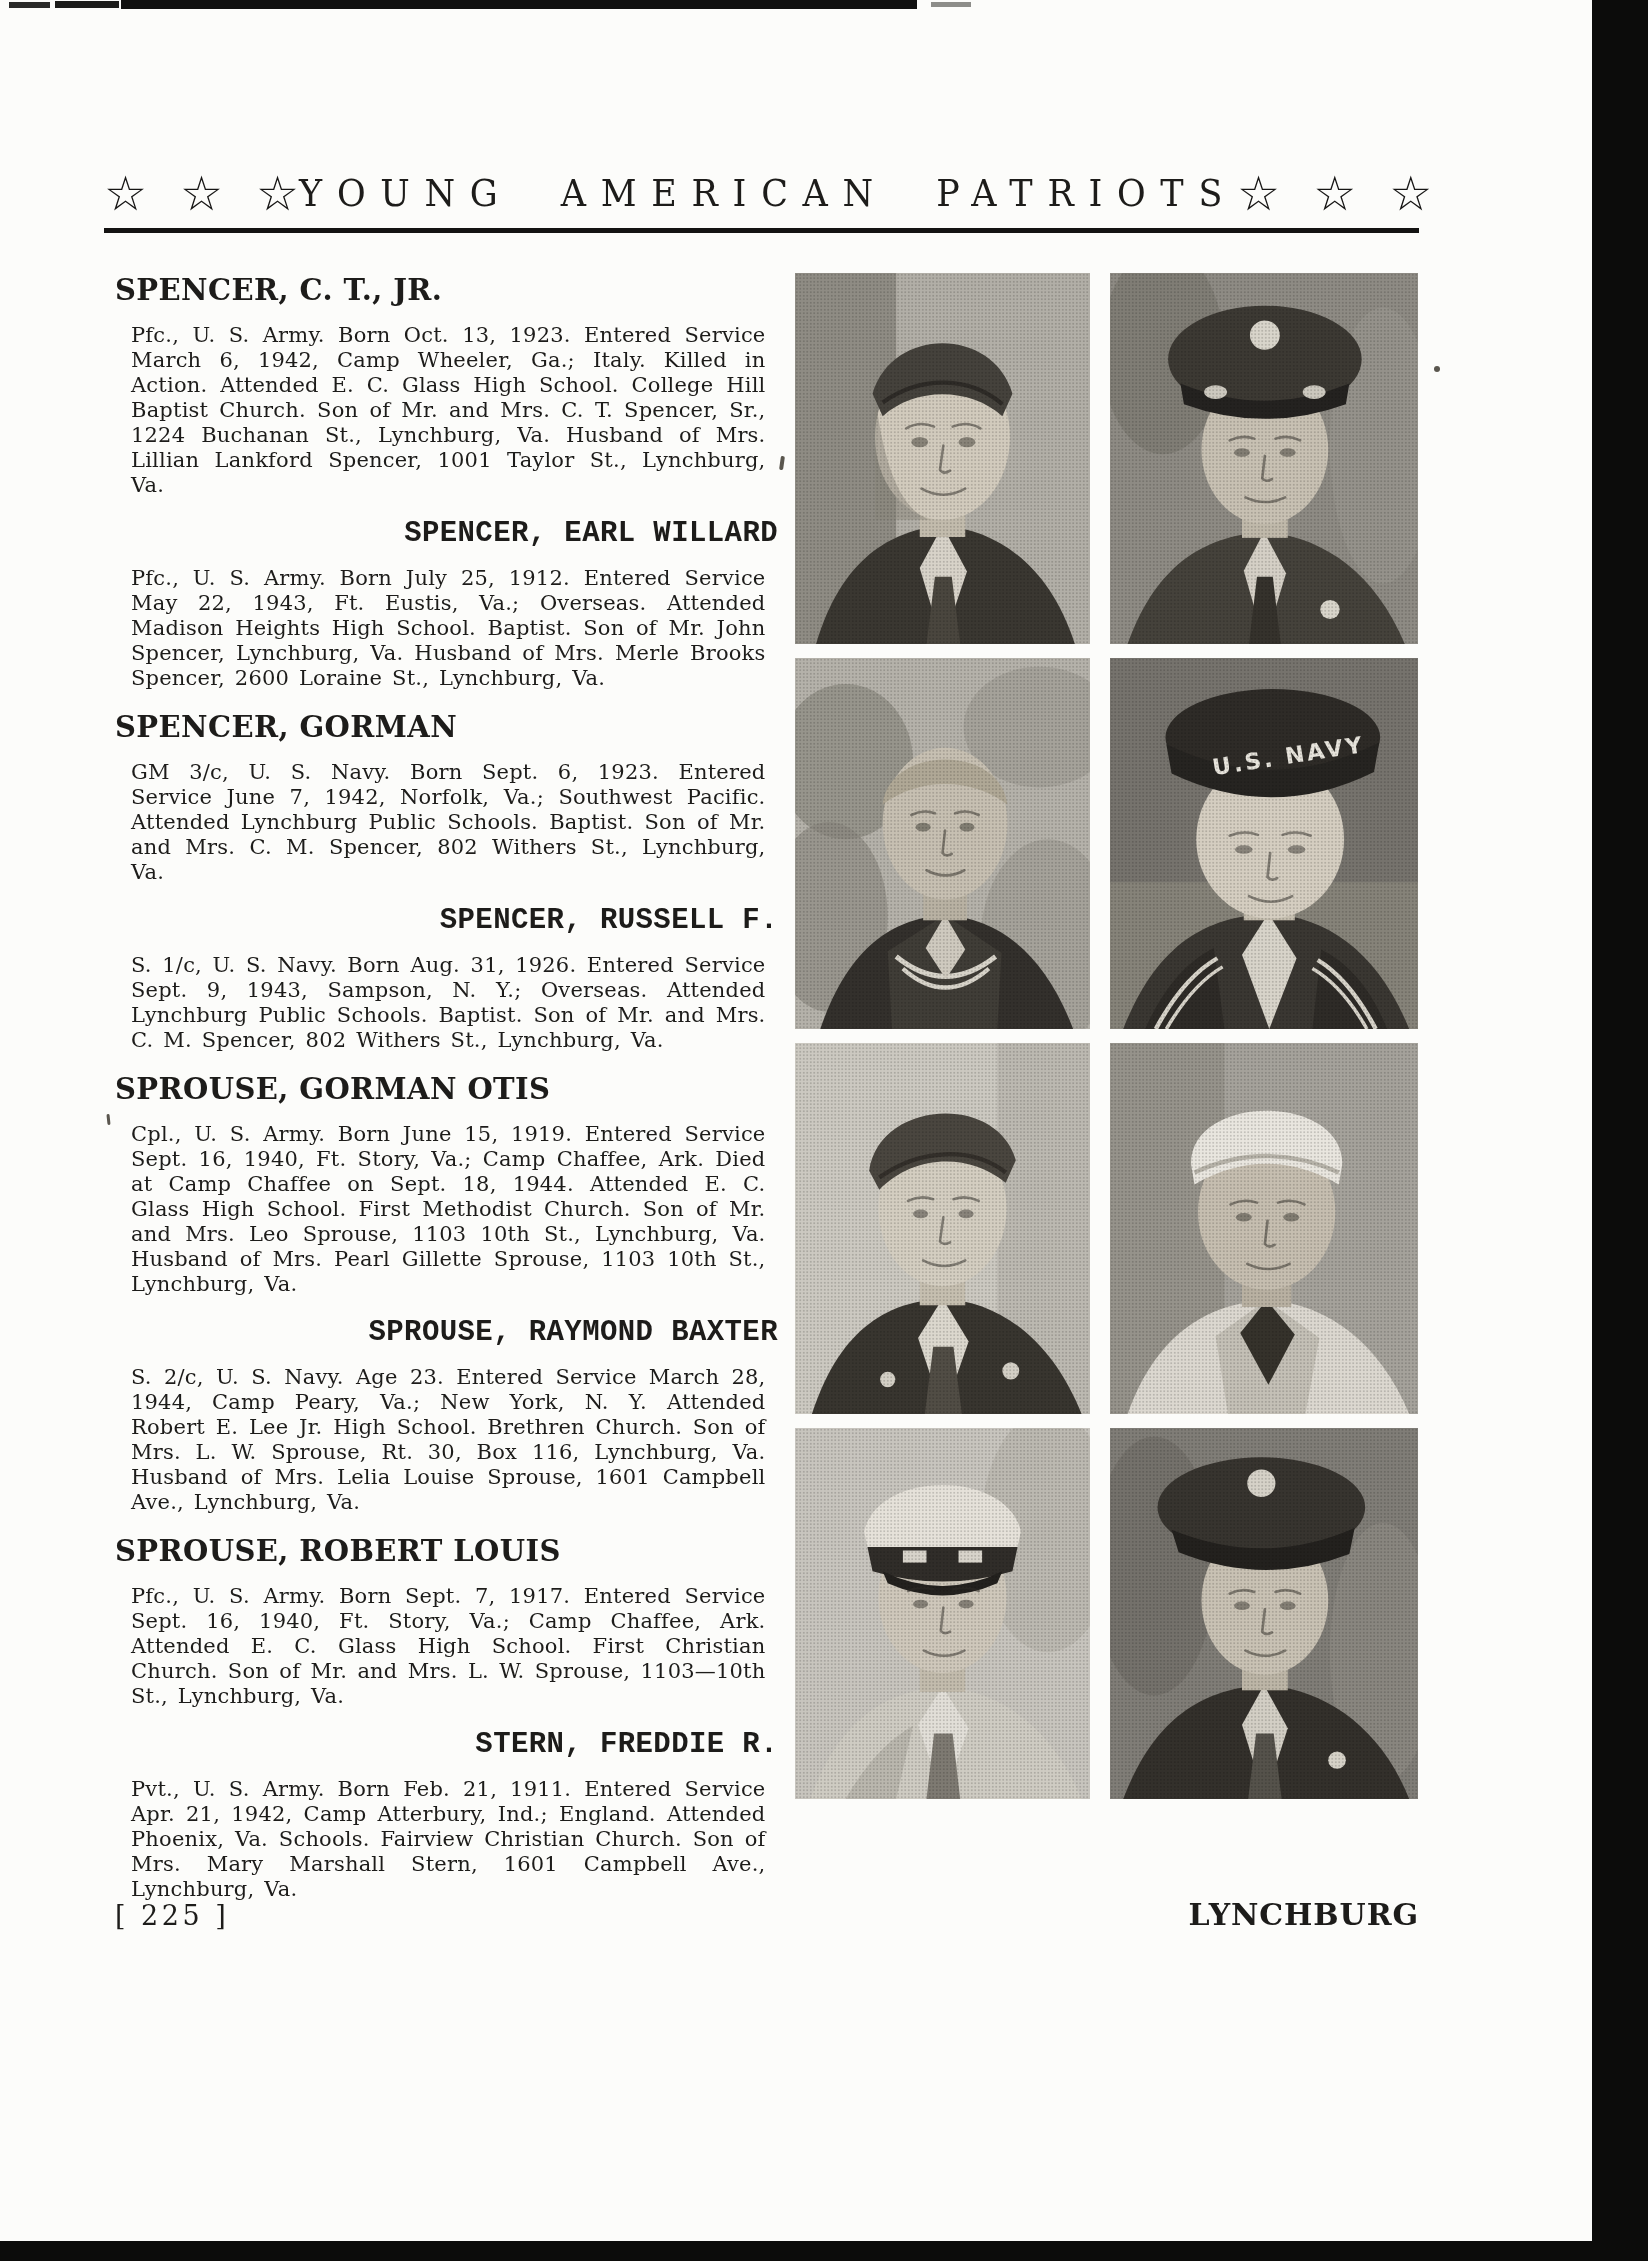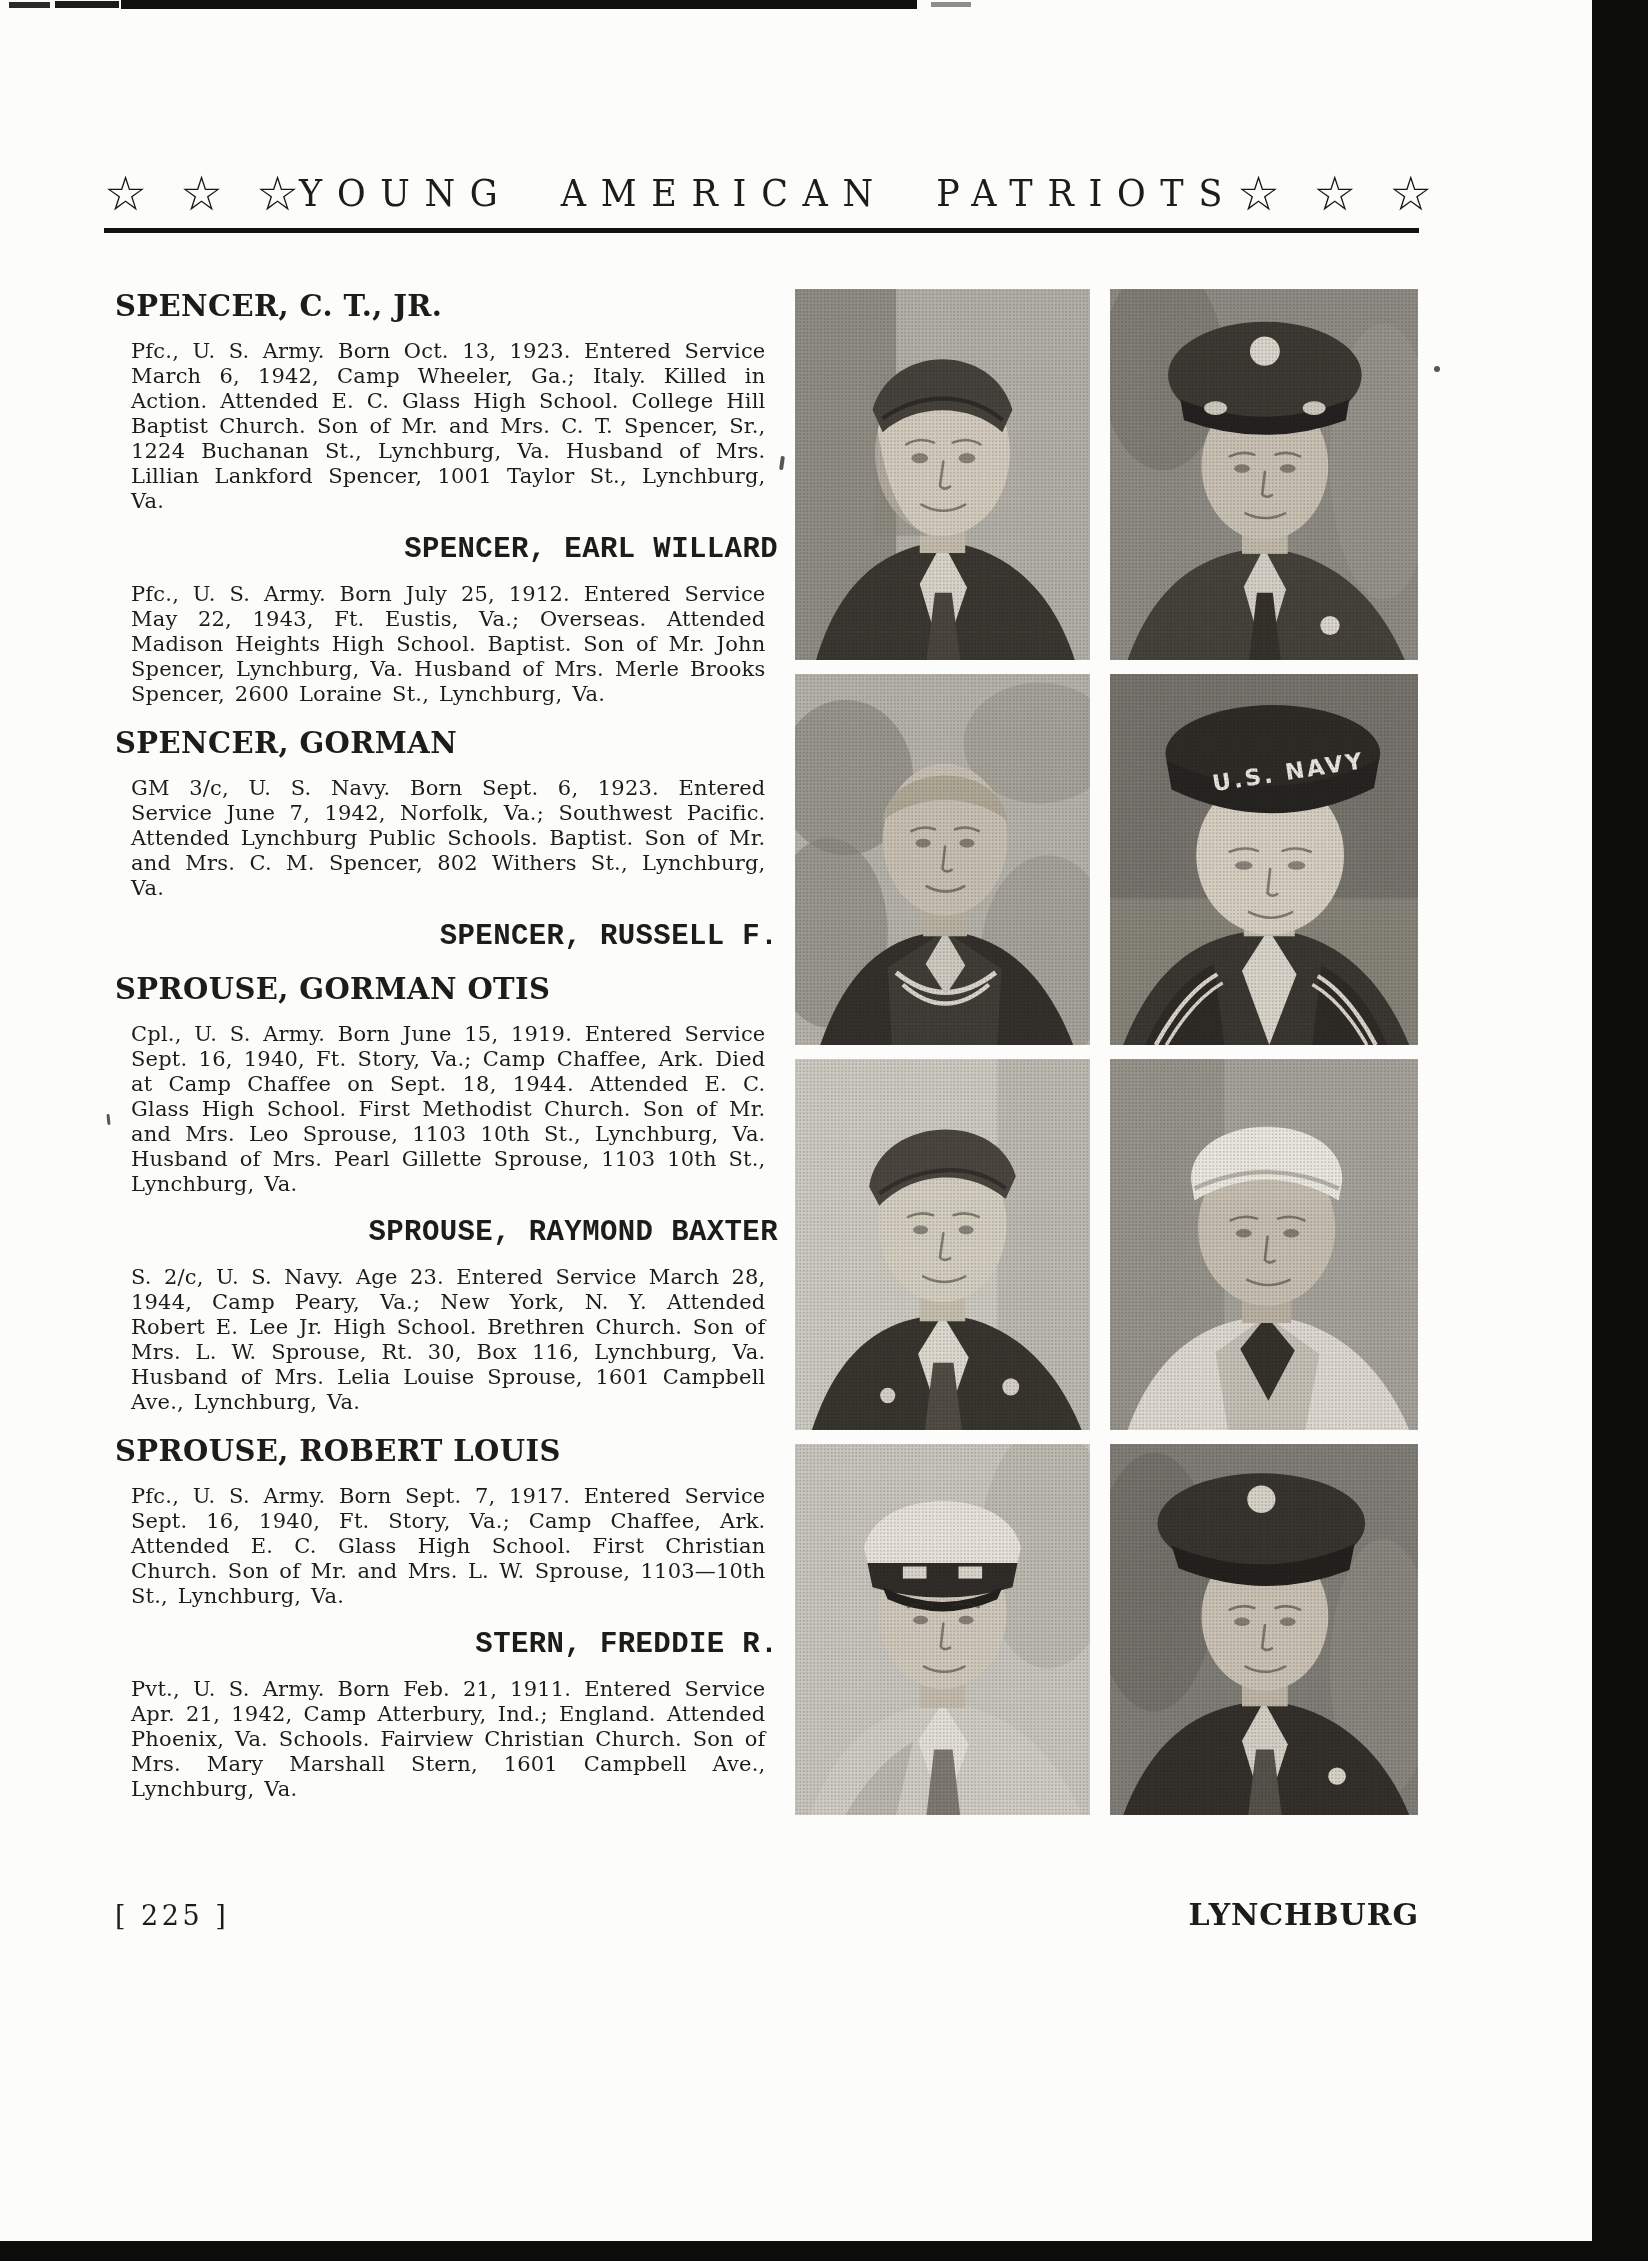--- a/index.html
+++ b/index.html
@@ -22,21 +22,21 @@
   
   .hdr{position:absolute;left:104px;top:169px;width:1315px;display:flex;
        align-items:center;justify-content:space-between;}
   .stars{display:flex;gap:33px;font-size:48px;line-height:1;color:#161514;
          font-family:"DejaVu Sans",sans-serif;}
   .page-title{font-size:35px;letter-spacing:14.7px;word-spacing:22.5px;white-space:nowrap;
               font-weight:500;transform:scaleY(1.08);}
   .hdr-rule{position:absolute;left:104px;top:228px;width:1315px;height:5.2px;background:#141312;}
 
   
-  .content{position:absolute;left:115px;top:289px;width:1304px;display:flex;gap:14px;}
+  .content{position:absolute;left:115px;top:273px;width:1304px;display:flex;gap:14px;}
   .text-col{width:667px;}
   .entry{margin:0 0 19px 0;}
   .entry h2{margin:0 0 7px 0;font-size:29px;font-weight:bold;letter-spacing:0.4px;
             transform-origin:left;white-space:nowrap;}
   .entry.hr h2{text-align:right;padding-right:3.5px;font-family:Liberation Mono, monospace;}
   .entry p{margin:16px;font-size:21px;line-height:25px;text-align:justify;
            word-spacing:3px;letter-spacing:0.2px;}
 
   
   .photos{width:624px;display:grid;grid-template-columns:295px 308px;
@@ -96,20 +96,21 @@
       <article class="entry hr">
         <h2>SPENCER, EARL WILLARD</h2>
         <p>Pfc., U. S. Army. Born July 25, 1912. Entered Service May 22, 1943, Ft. Eustis, Va.; Overseas. Attended Madison Heights High School. Baptist. Son of Mr. John Spencer, Lynchburg, Va. Husband of Mrs. Merle Brooks Spencer, 2600 Loraine St., Lynchburg, Va.</p>
       </article>
       <article class="entry hl">
         <h2>SPENCER, GORMAN</h2>
         <p>GM 3/c, U. S. Navy. Born Sept. 6, 1923. Entered Service June 7, 1942, Norfolk, Va.; Southwest Pacific. Attended Lynchburg Public Schools. Baptist. Son of Mr. and Mrs. C. M. Spencer, 802 Withers St., Lynchburg, Va.</p>
       </article>
       <article class="entry hr">
         <h2>SPENCER, RUSSELL F.</h2>
+        <p>S. 1/c, U. S. Navy. Born Aug. 31, 1926. Entered Service Sept. 9, 1943, Sampson, N. Y.; Overseas. Attended Lynchburg Public Schools. Baptist. Son of Mr. and Mrs. C. M. Spencer, 802 Withers St., Lynchburg, Va.</p>
       </article>
       <article class="entry hl">
         <h2>SPROUSE, GORMAN OTIS</h2>
         <p>Cpl., U. S. Army. Born June 15, 1919. Entered Service Sept. 16, 1940, Ft. Story, Va.; Camp Chaffee, Ark. Died at Camp Chaffee on Sept. 18, 1944. Attended E. C. Glass High School. First Methodist Church. Son of Mr. and Mrs. Leo Sprouse, 1103 10th St., Lynchburg, Va. Husband of Mrs. Pearl Gillette Sprouse, 1103 10th St., Lynchburg, Va.</p>
       </article>
       <article class="entry hr">
         <h2>SPROUSE, RAYMOND BAXTER</h2>
         <p>S. 2/c, U. S. Navy. Age 23. Entered Service March 28, 1944, Camp Peary, Va.; New York, N. Y. Attended Robert E. Lee Jr. High School. Brethren Church. Son of Mrs. L. W. Sprouse, Rt. 30, Box 116, Lynchburg, Va. Husband of Mrs. Lelia Louise Sprouse, 1601 Campbell Ave., Lynchburg, Va.</p>
       </article>
       <article class="entry hl">

